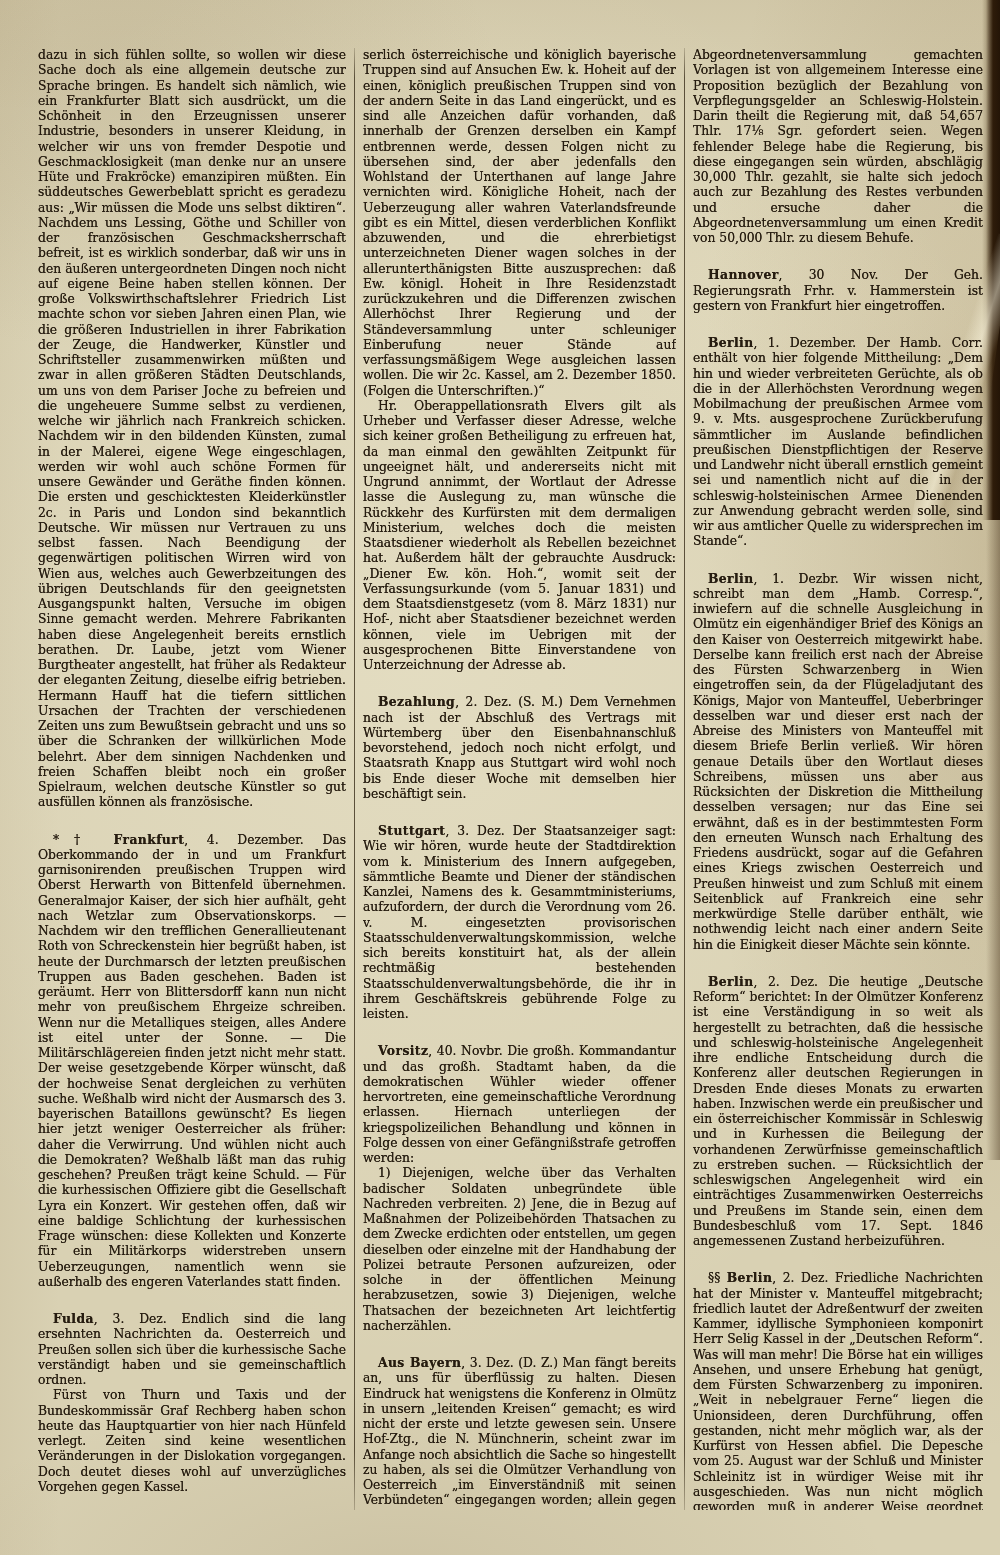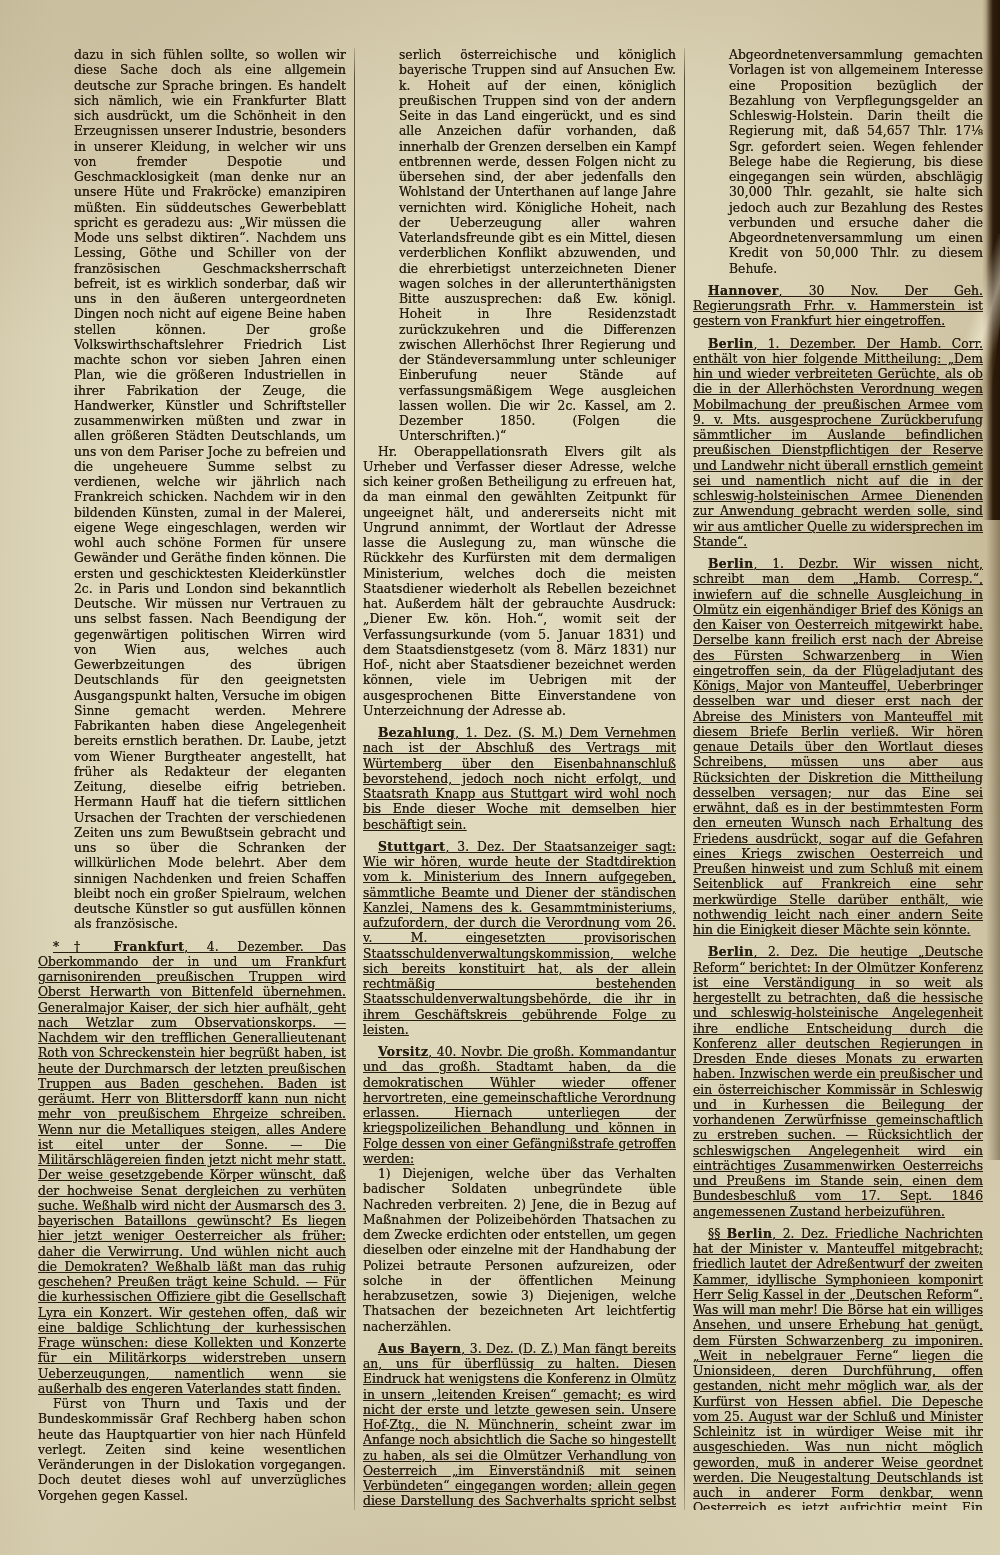--- a/index.html
+++ b/index.html
@@ -33,45 +33,46 @@
   }
   .textblock{
     position:absolute;left:38px;top:48px;display:flex;align-items:stretch;height:1462px;
   }
   .col{font-size:12.35px;line-height:15.25px;text-align:justify;overflow:hidden;}
   .col-left{width:308px;}
   .col-mid{width:313px;}
   .col-right{width:290px;}
   .divider{width:1px;margin:0 8px;background:linear-gradient(to bottom,rgba(58,46,26,.2),rgba(58,46,26,.8) 30px,rgba(58,46,26,.8) 96%,rgba(58,46,26,.25));}
   .para{margin:0;text-indent:15px;text-shadow:0 0 .35px rgba(38,28,16,.85);overflow-wrap:break-word;}
-  .para.flush{text-indent:0;margin-left:36px;}
-  .para.gap{margin-top:6px;text-decoration:underline;}
+  .para.flush{text-indent:0;}
+  .para.gap{margin-top:21px;}
   .dateline{font-weight:bold;letter-spacing:.4px;}
   .prefix{font-weight:normal;}
 </style>
 </head>
 <body>
 
 <div class="page">
   <div class="binding-edge"></div>
   <div class="binding-fade"></div>
   <div class="page-crease"></div>
 
   <div class="textblock">
     <div class="col col-left">
         <p class="para flush">dazu in sich fühlen sollte, so wollen wir diese Sache doch als eine allgemein deutsche zur Sprache bringen. Es handelt sich nämlich, wie ein Frankfurter Blatt sich ausdrückt, um die Schönheit in den Erzeugnissen unserer Industrie, besonders in unserer Kleidung, in welcher wir uns von fremder Despotie und Geschmacklosigkeit (man denke nur an unsere Hüte und Frakröcke) emanzipiren müßten. Ein süddeutsches Gewerbeblatt spricht es geradezu aus: „Wir müssen die Mode uns selbst diktiren“. Nachdem uns Lessing, Göthe und Schiller von der französischen Geschmacksherrschaft befreit, ist es wirklich sonderbar, daß wir uns in den äußeren untergeordneten Dingen noch nicht auf eigene Beine haben stellen können. Der große Volkswirthschaftslehrer Friedrich List machte schon vor sieben Jahren einen Plan, wie die größeren Industriellen in ihrer Fabrikation der Zeuge, die Handwerker, Künstler und Schriftsteller zusammenwirken müßten und zwar in allen größeren Städten Deutschlands, um uns von dem Pariser Joche zu befreien und die ungeheuere Summe selbst zu verdienen, welche wir jährlich nach Frankreich schicken. Nachdem wir in den bildenden Künsten, zumal in der Malerei, eigene Wege eingeschlagen, werden wir wohl auch schöne Formen für unsere Gewänder und Geräthe finden können. Die ersten und geschicktesten Kleiderkünstler 2c. in Paris und London sind bekanntlich Deutsche. Wir müssen nur Vertrauen zu uns selbst fassen. Nach Beendigung der gegenwärtigen politischen Wirren wird von Wien aus, welches auch Gewerbzeitungen des übrigen Deutschlands für den geeignetsten Ausgangspunkt halten, Versuche im obigen Sinne gemacht werden. Mehrere Fabrikanten haben diese Angelegenheit bereits ernstlich berathen. Dr. Laube, jetzt vom Wiener Burgtheater angestellt, hat früher als Redakteur der eleganten Zeitung, dieselbe eifrig betrieben. Hermann Hauff hat die tiefern sittlichen Ursachen der Trachten der verschiedenen Zeiten uns zum Bewußtsein gebracht und uns so über die Schranken der willkürlichen Mode belehrt. Aber dem sinnigen Nachdenken und freien Schaffen bleibt noch ein großer Spielraum, welchen deutsche Künstler so gut ausfüllen können als französische.</p>
         <p class="para gap"><span class="prefix">*† </span><b class="dateline">Frankfurt</b><span>, 4. Dezember. </span>Das Oberkommando der in und um Frankfurt garnisonirenden preußischen Truppen wird Oberst Herwarth von Bittenfeld übernehmen. Generalmajor Kaiser, der sich hier aufhält, geht nach Wetzlar zum Observationskorps. — Nachdem wir den trefflichen Generallieutenant Roth von Schreckenstein hier begrüßt haben, ist heute der Durchmarsch der letzten preußischen Truppen aus Baden geschehen. Baden ist geräumt. Herr von Blittersdorff kann nun nicht mehr von preußischem Ehrgeize schreiben. Wenn nur die Metalliques steigen, alles Andere ist eitel unter der Sonne. — Die Militärschlägereien finden jetzt nicht mehr statt. Der weise gesetzgebende Körper wünscht, daß der hochweise Senat dergleichen zu verhüten suche. Weßhalb wird nicht der Ausmarsch des 3. bayerischen Bataillons gewünscht? Es liegen hier jetzt weniger Oesterreicher als früher: daher die Verwirrung. Und wühlen nicht auch die Demokraten? Weßhalb läßt man das ruhig geschehen? Preußen trägt keine Schuld. — Für die kurhessischen Offiziere gibt die Gesellschaft Lyra ein Konzert. Wir gestehen offen, daß wir eine baldige Schlichtung der kurhessischen Frage wünschen: diese Kollekten und Konzerte für ein Militärkorps widerstreben unsern Ueberzeugungen, namentlich wenn sie außerhalb des engeren Vaterlandes statt finden.</p>
+        <p class="para gap"><b class="dateline">Fulda</b><span>, 3. Dez. </span>Endlich sind die lang ersehnten Nachrichten da. Oesterreich und Preußen sollen sich über die kurhessische Sache verständigt haben und sie gemeinschaftlich ordnen.</p>
         <p class="para">Fürst von Thurn und Taxis und der Bundeskommissär Graf Rechberg haben schon heute das Hauptquartier von hier nach Hünfeld verlegt. Zeiten sind keine wesentlichen Veränderungen in der Dislokation vorgegangen. Doch deutet dieses wohl auf unverzügliches Vorgehen gegen Kassel.</p>
         <p class="para gap"><b class="dateline">Kassel</b><span>, 3. Dez. </span>Die Mission der von Seiten der königl. preußischen Regierung Abgesandten, der Herren Regierungsrath Niebuhr, General von Reese und Major von Bodin, Flügeladjutant Sr. Maj. des Königs, an den hiesigen Magistrat, hat nun vollständig ihre Erledigung gefunden. Der Magistrat hat auf die von diesen Herren gestellte Bedingungen zum Adressentwurf an Se. königliche Hoheit den Kurfürsten nicht eingehen zu können erklärt.</p>
       </div>
     <div class="divider"></div>
     <div class="col col-mid">
         <p class="para flush">serlich österreichische und königlich bayerische Truppen sind auf Ansuchen Ew. k. Hoheit auf der einen, königlich preußischen Truppen sind von der andern Seite in das Land eingerückt, und es sind alle Anzeichen dafür vorhanden, daß innerhalb der Grenzen derselben ein Kampf entbrennen werde, dessen Folgen nicht zu übersehen sind, der aber jedenfalls den Wohlstand der Unterthanen auf lange Jahre vernichten wird. Königliche Hoheit, nach der Ueberzeugung aller wahren Vaterlandsfreunde gibt es ein Mittel, diesen verderblichen Konflikt abzuwenden, und die ehrerbietigst unterzeichneten Diener wagen solches in der allerunterthänigsten Bitte auszusprechen: daß Ew. königl. Hoheit in Ihre Residenzstadt zurückzukehren und die Differenzen zwischen Allerhöchst Ihrer Regierung und der Ständeversammlung unter schleuniger Einberufung neuer Stände auf verfassungsmäßigem Wege ausgleichen lassen wollen. Die wir 2c. Kassel, am 2. Dezember 1850. (Folgen die Unterschriften.)“</p>
         <p class="para">Hr. Oberappellationsrath Elvers gilt als Urheber und Verfasser dieser Adresse, welche sich keiner großen Betheiligung zu erfreuen hat, da man einmal den gewählten Zeitpunkt für ungeeignet hält, und andererseits nicht mit Ungrund annimmt, der Wortlaut der Adresse lasse die Auslegung zu, man wünsche die Rückkehr des Kurfürsten mit dem dermaligen Ministerium, welches doch die meisten Staatsdiener wiederholt als Rebellen bezeichnet hat. Außerdem hält der gebrauchte Ausdruck: „Diener Ew. kön. Hoh.“, womit seit der Verfassungsurkunde (vom 5. Januar 1831) und dem Staatsdienstgesetz (vom 8. März 1831) nur Hof-, nicht aber Staatsdiener bezeichnet werden können, viele im Uebrigen mit der ausgesprochenen Bitte Einverstandene von Unterzeichnung der Adresse ab.</p>
-        <p class="para gap"><b class="dateline">Bezahlung</b><span>, 1. Dez. (S. M.) </span>Dem Vernehmen nach ist der Abschluß des Vertrags mit Würtemberg über den Eisenbahnanschluß bevorstehend, jedoch noch nicht erfolgt, und Staatsrath Knapp aus Stuttgart wird wohl noch bis Ende dieser Woche mit demselben hier beschäftigt sein.</p>
+        <p class="para gap"><b class="dateline">Bezahlung</b><span>, 2. Dez. (S. M.) </span>Dem Vernehmen nach ist der Abschluß des Vertrags mit Würtemberg über den Eisenbahnanschluß bevorstehend, jedoch noch nicht erfolgt, und Staatsrath Knapp aus Stuttgart wird wohl noch bis Ende dieser Woche mit demselben hier beschäftigt sein.</p>
         <p class="para gap"><b class="dateline">Stuttgart</b><span>, 3. Dez. </span>Der Staatsanzeiger sagt: Wie wir hören, wurde heute der Stadtdirektion vom k. Ministerium des Innern aufgegeben, sämmtliche Beamte und Diener der ständischen Kanzlei, Namens des k. Gesammtministeriums, aufzufordern, der durch die Verordnung vom 26. v. M. eingesetzten provisorischen Staatsschuldenverwaltungskommission, welche sich bereits konstituirt hat, als der allein rechtmäßig bestehenden Staatsschuldenverwaltungsbehörde, die ihr in ihrem Geschäftskreis gebührende Folge zu leisten.</p>
         <p class="para gap"><b class="dateline">Vorsitz</b><span>, 40. Novbr. </span>Die großh. Kommandantur und das großh. Stadtamt haben, da die demokratischen Wühler wieder offener hervortreten, eine gemeinschaftliche Verordnung erlassen. Hiernach unterliegen der kriegspolizeilichen Behandlung und können in Folge dessen von einer Gefängnißstrafe getroffen werden:</p>
         <p class="para">1) Diejenigen, welche über das Verhalten badischer Soldaten unbegründete üble Nachreden verbreiten. 2) Jene, die in Bezug auf Maßnahmen der Polizeibehörden Thatsachen zu dem Zwecke erdichten oder entstellen, um gegen dieselben oder einzelne mit der Handhabung der Polizei betraute Personen aufzureizen, oder solche in der öffentlichen Meinung herabzusetzen, sowie 3) Diejenigen, welche Thatsachen der bezeichneten Art leichtfertig nacherzählen.</p>
         <p class="para gap"><b class="dateline">Aus Bayern</b><span>, 3. Dez. (D. Z.) </span>Man fängt bereits an, uns für überflüssig zu halten. Diesen Eindruck hat wenigstens die Konferenz in Olmütz in unsern „leitenden Kreisen“ gemacht; es wird nicht der erste und letzte gewesen sein. Unsere Hof-Ztg., die N. Münchnerin, scheint zwar im Anfange noch absichtlich die Sache so hingestellt zu haben, als sei die Olmützer Verhandlung von Oesterreich „im Einverständniß mit seinen Verbündeten“ eingegangen worden; allein gegen diese Darstellung des Sachverhalts spricht selbst die Zeit. Von einer vorhergegangenen „Verständigung des kaiserl. Kabinets mit seinen Verbündeten“, wie unsere Münchnerin es bezeichnet, kann keine Rede sein, es müßte denn jene persönliche Besprechung der Repräsentanten Oesterreichs, Preußens und — Rußlands schon länger im Werke sein. Unsere Regierung beantwortet ihre Hintenansetzung mit fortgesetzten Kriegsrüstungen, welche bereits auf neue Rechnung gehen; denn das Militärbudget ist erschöpft. Unsere Artillerie wird bedeutend vermehrt; wir sollen täglich mit Lebensmitteln auch für unvermuthete Einquartierung versehen sein; und so hat es allen Anschein, daß wir unsere Großmachtsträume am Ende noch auf eigene Faust verwirklichen.</p>
       </div>
     <div class="divider"></div>
     <div class="col col-right">
         <p class="para flush">Abgeordnetenversammlung gemachten Vorlagen ist von allgemeinem Interesse eine Proposition bezüglich der Bezahlung von Verpflegungsgelder an Schleswig-Holstein. Darin theilt die Regierung mit, daß 54,657 Thlr. 17⅛ Sgr. gefordert seien. Wegen fehlender Belege habe die Regierung, bis diese eingegangen sein würden, abschlägig 30,000 Thlr. gezahlt, sie halte sich jedoch auch zur Bezahlung des Restes verbunden und ersuche daher die Abgeordnetenversammlung um einen Kredit von 50,000 Thlr. zu diesem Behufe.</p>
         <p class="para gap"><b class="dateline">Hannover</b><span>, 30 Nov. </span>Der Geh. Regierungsrath Frhr. v. Hammerstein ist gestern von Frankfurt hier eingetroffen.</p>
         <p class="para gap"><b class="dateline">Berlin</b><span>, 1. Dezember. </span>Der Hamb. Corr. enthält von hier folgende Mittheilung: „Dem hin und wieder verbreiteten Gerüchte, als ob die in der Allerhöchsten Verordnung wegen Mobilmachung der preußischen Armee vom 9. v. Mts. ausgesprochene Zurückberufung sämmtlicher im Auslande befindlichen preußischen Dienstpflichtigen der Reserve und Landwehr nicht überall ernstlich gemeint sei und namentlich nicht auf die in der schleswig-holsteinischen Armee Dienenden zur Anwendung gebracht werden solle, sind wir aus amtlicher Quelle zu widersprechen im Stande“.</p>

